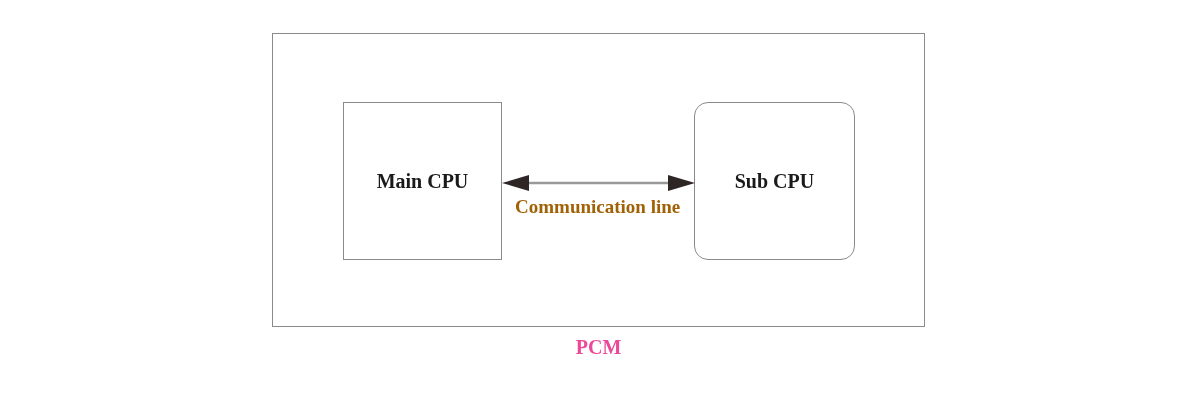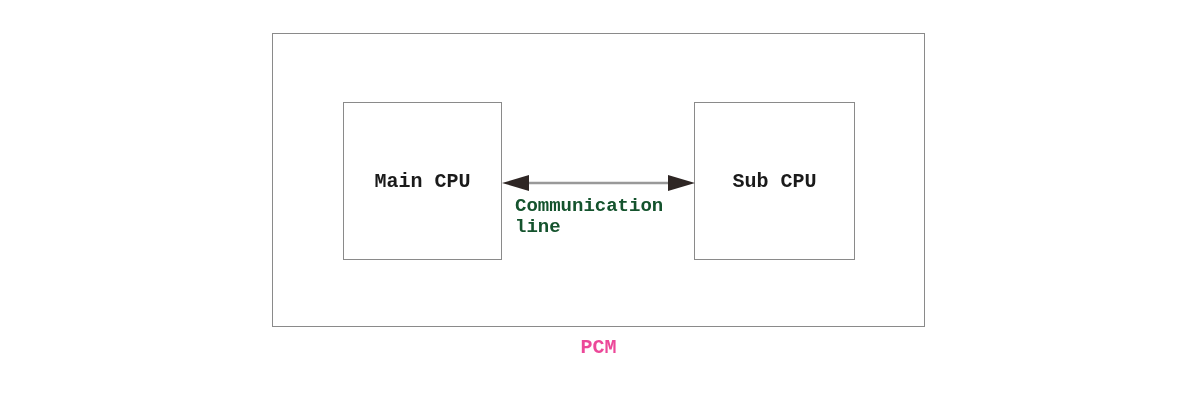--- a/index.html
+++ b/index.html
@@ -5,21 +5,21 @@
   html, body {
     margin: 0;
     padding: 0;
     background: #ffffff;
   }
   .canvas {
     position: relative;
     width: 1024px;
     height: 412px;
     background: #ffffff;
-    font-family: Liberation Mono, monospace;
+    font-family: Liberation Serif, serif;
     color: #111111;
     overflow: hidden;
   }
   .outer-box {
     position: absolute;
     left: 272px;
     top: 33px;
     width: 653px;
     height: 294px;
     border: 1.5px solid #8a8a8a;
@@ -42,37 +42,38 @@
     left: 343px;
     top: 102px;
     width: 159px;
     height: 158px;
   }
   .sub-cpu-box {
     left: 694px;
     top: 102px;
     width: 161px;
     height: 158px;
+    border-radius: 14px;
   }
   .arrow-svg {
     position: absolute;
     left: 502px;
     top: 174px;
     width: 193px;
     height: 18px;
   }
   .comm-label {
     position: absolute;
     left: 515px;
     top: 196px;
     width: 170px;
     font-size: 19px;
     font-weight: bold;
     line-height: 21px;
-    color: #14532d;
+    color: #a16207;
     text-align: left;
   }
   .pcm-label {
     position: absolute;
     left: 272px;
     top: 336px;
     width: 653px;
     text-align: center;
     font-size: 20px;
     font-weight: bold;

